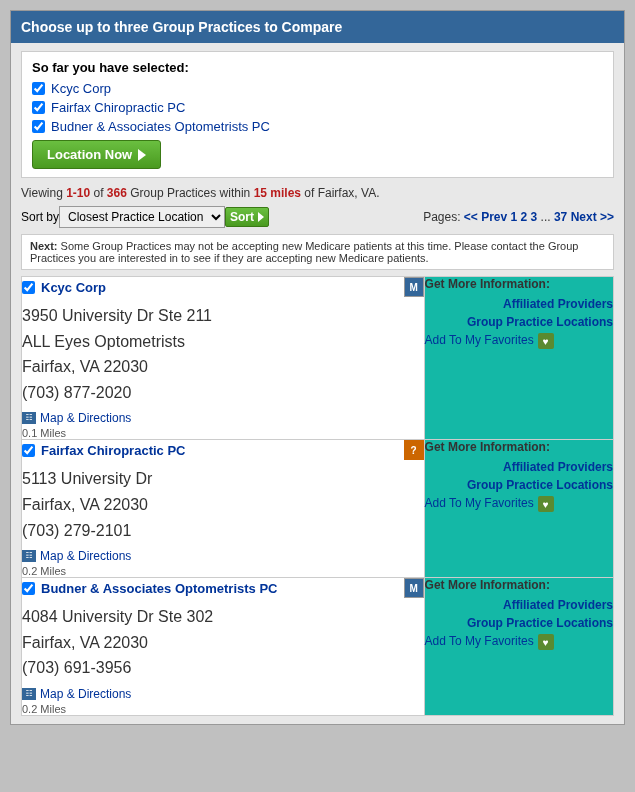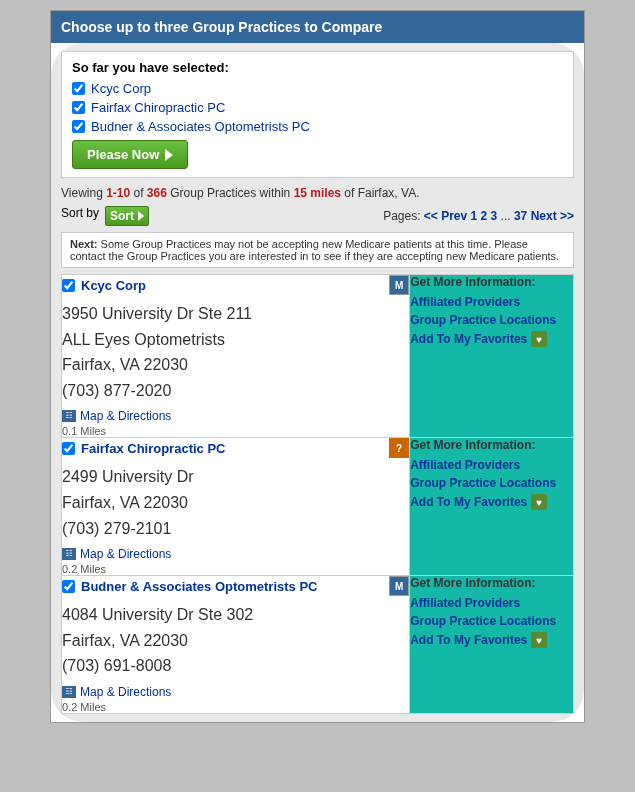--- a/index.html
+++ b/index.html
@@ -5,35 +5,34 @@
     * { box-sizing: border-box; margin: 0; padding: 0; }
     body {
       font-family: Arial, Helvetica, sans-serif;
       font-size: 13px;
       background: #c0c0c0;
       display: flex;
       justify-content: center;
       padding: 10px;
     }
     .main-container {
-      width: 535px;
+      width: 615px;
       background: #fff;
       border: 1px solid #999;
     }
     .header-bar {
       background: #336699;
       color: #fff;
       font-size: 14px;
       font-weight: bold;
       padding: 8px 10px;
     }
     .content-area {
       padding: 8px 10px;
       background: #e8e8e8;
-      border-radius: 32px;
     }
     .selected-box {
       background: #fff;
       border: 1px solid #ccc;
       padding: 8px 10px;
       margin-bottom: 8px;
     }
     .selected-box .selected-title {
       font-weight: bold;
       font-size: 13px;
@@ -79,22 +78,21 @@
       color: #b91c1c;
     }
     .sort-bar {
       display: flex;
       align-items: center;
       justify-content: space-between;
       margin-bottom: 6px;
     }
     .sort-left {
       display: flex;
-      align-items: flex-start;
-      gap: 6px;
+      align-items: center;
     }
     .sort-label {
       font-size: 12px;
     }
     .sort-select {
       font-size: 12px;
       padding: 2px 4px;
       border: 1px solid #999;
     }
     .sort-btn {
@@ -222,29 +220,30 @@
       color: #333;
       margin-bottom: 6px;
     }
     .info-link {
       display: block;
       color: #003399;
       font-size: 12px;
       text-decoration: none;
       font-weight: bold;
       margin-bottom: 4px;
+      text-align: right;
     }
     .favorites-link {
       display: flex;
-      align-items: center;
+      align-items: flex-start;
       gap: 4px;
       color: #003399;
       font-size: 12px;
       text-decoration: none;
-      font-weight: bold;
+      font-weight: normal;
       margin-top: 2px;
     }
     .heart-icon {
       width: 16px;
       height: 16px;
       background: #5a8a30;
       border-radius: 2px;
       display: flex;
       align-items: center;
       justify-content: center;
@@ -273,32 +272,35 @@
         <div class="selected-item">
           <input type="checkbox" checked="" style="">
           <span>Fairfax Chiropractic PC</span>
         </div>
         <div class="selected-item">
           <input type="checkbox" checked="" style="">
           <span>Budner &amp; Associates Optometrists PC</span>
         </div>
       </div>
       <button class="compare-btn">
-        <span>Please Now</span>
+        <span>Location Now</span>
         <span class="arrow"></span>
       </button>
     </div>
 
     <div class="viewing-text">
       <span>Viewing </span><strong>1-10</strong><span> of </span><strong>366</strong><span> Group Practices</span><span> within </span><strong>15 miles</strong><span> of Fairfax, VA.</span>
     </div>
 
     <div class="sort-bar">
       <div class="sort-left">
         <span class="sort-label">Sort by</span>
+        <select class="sort-select">
+          <option>Closest Practice Location</option>
+        </select>
         <button class="sort-btn">
           <span>Sort</span>
           <span class="arrow"></span>
         </button>
       </div>
       <div class="pages-area">
         <span>Pages:</span>
         <a href="#" class="page-link">&lt;&lt; Prev</a>
         <a href="#" class="page-link"> 1 </a>
         <a href="#" class="page-link"> 2 </a>
@@ -355,21 +357,21 @@
             <div class="practice-name-row">
               <div class="practice-name">
                 <input type="checkbox" checked="" style="">
                 <span>Fairfax Chiropractic PC</span>
               </div>
               <div class="practice-icon orange">
                 <span>?</span>
               </div>
             </div>
             <div class="practice-address">
-              <span>2499 University Dr</span><br>
+              <span>5113 University Dr</span><br>
               <span>Fairfax, VA 22030</span><br>
               <span>(703) 279-2101</span>
             </div>
             <a href="#" class="map-link">
               <span class="map-icon">☷</span>
               <span>Map &amp; Directions</span>
             </a>
             <div class="miles-text">0.2 Miles</div>
           </td>
           <td class="practice-right">
@@ -390,21 +392,21 @@
                 <input type="checkbox" checked="" style="">
                 <span>Budner &amp; Associates Optometrists PC</span>
               </div>
               <div class="practice-icon blue">
                 <span>M</span>
               </div>
             </div>
             <div class="practice-address">
               <span>4084 University Dr Ste 302</span><br>
               <span>Fairfax, VA 22030</span><br>
-              <span>(703) 691-8008</span>
+              <span>(703) 691-3956</span>
             </div>
             <a href="#" class="map-link">
               <span class="map-icon">☷</span>
               <span>Map &amp; Directions</span>
             </a>
             <div class="miles-text">0.2 Miles</div>
           </td>
           <td class="practice-right">
             <div class="right-title">Get More Information:</div>
             <a href="#" class="info-link">Affiliated Providers</a>

